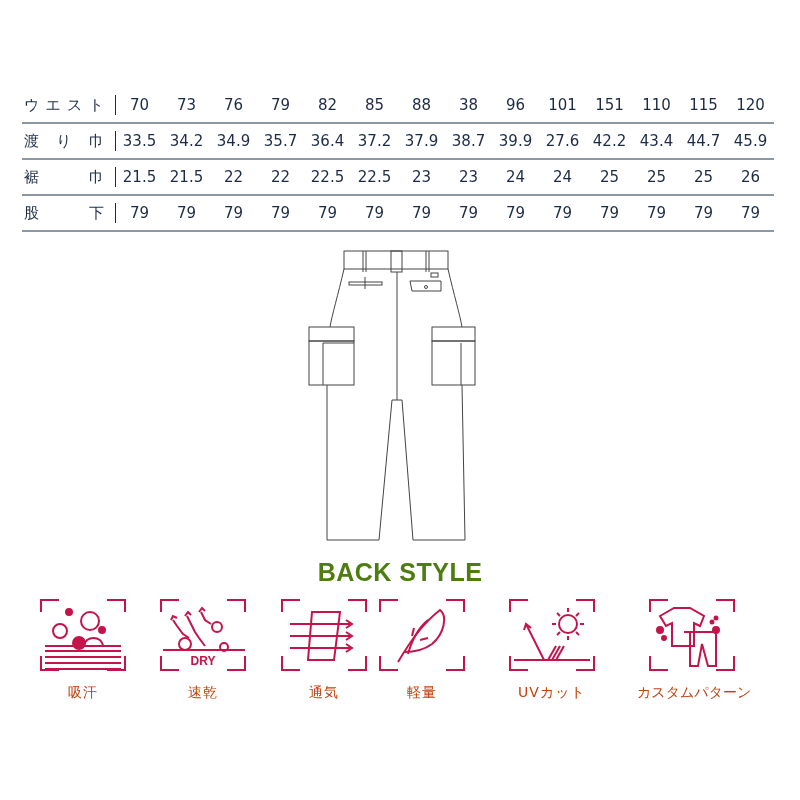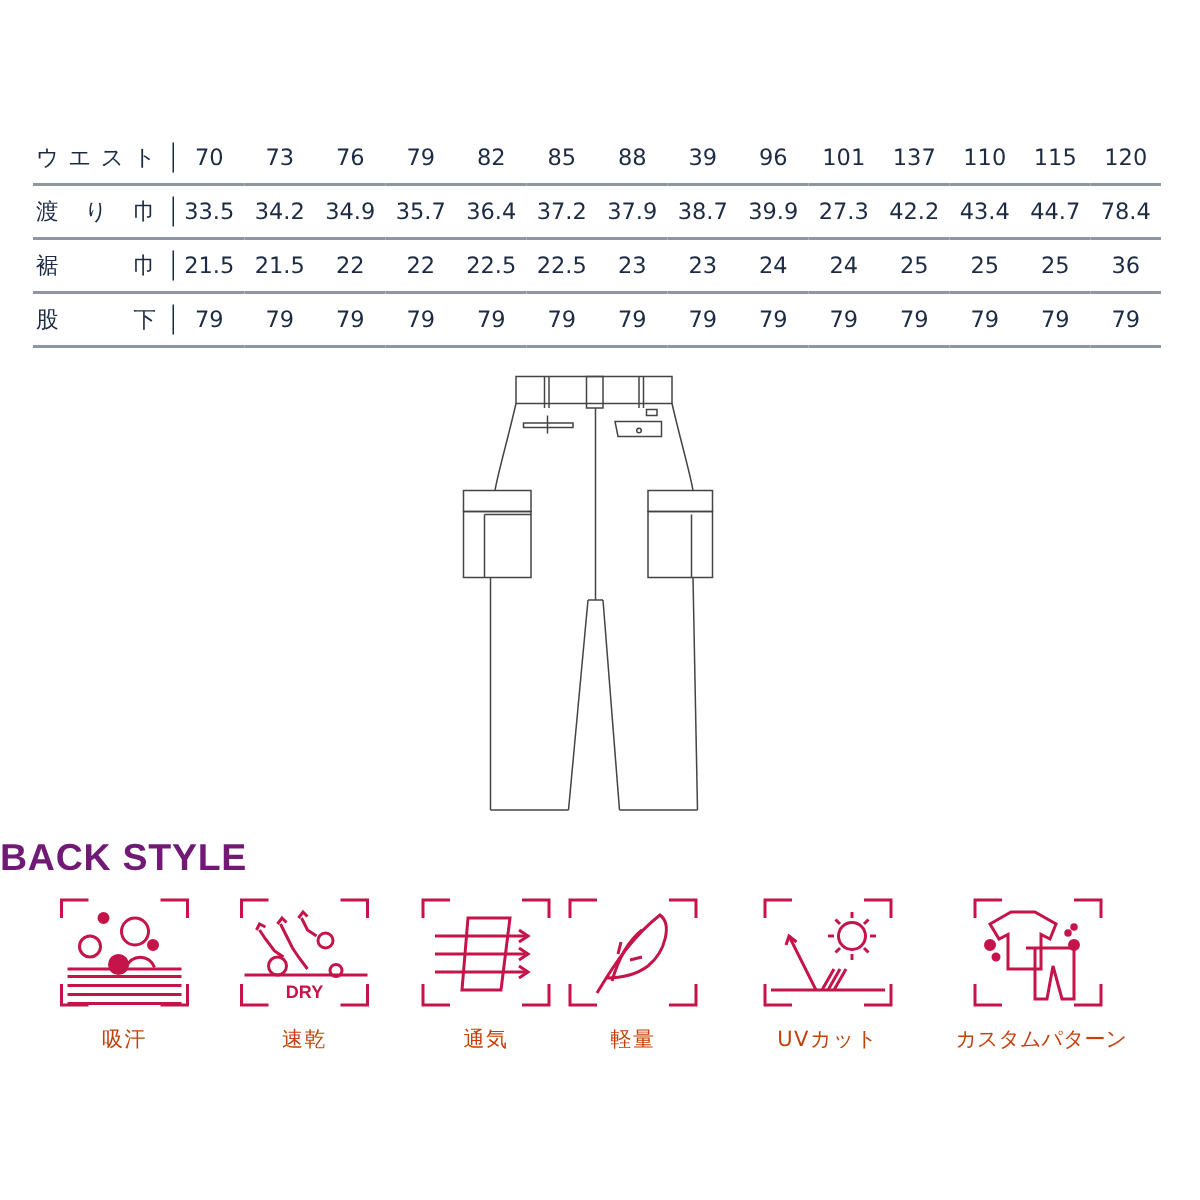--- a/index.html
+++ b/index.html
@@ -6,22 +6,22 @@
     body { width: 800px; height: 800px; position: relative; overflow: hidden;
            font-family: "DejaVu Sans", "Liberation Sans", sans-serif; color: #1c2a44; }
     .size-table { position: absolute; left: 22px; top: 88px; width: 752px; border-collapse: collapse; }
     .size-table td { height: 34px; padding: 0; font-size: 15px; text-align: center; color: #1c2a44; }
     .size-table tr { border-bottom: 2px solid #8e96a3; }
     .size-table td.lbl { width: 92px; text-align: left; letter-spacing: 0; position: relative; padding-left: 2px; }
     .size-table td.lbl::after { content: ""; position: absolute; right: 0; top: 7px; height: 20px; width: 1.5px; background: #1c2a44; }
     .lbl .jp { display: flex; justify-content: space-between; width: 80px; font-size: 15px; }
     .size-table td.v { width: 47px; margin-left: 28px; }
     .drawing { position: absolute; left: 300px; top: 235px; width: 200px; height: 330px; }
-    .style-title { position: absolute; left: 0; width: 800px; top: 558px; 
-                   font-family: "Liberation Sans", sans-serif; font-weight: bold; font-size: 25px; color: #701a75; letter-spacing: 0.5px; }
+    .style-title { position: absolute; left: 0; width: 800px; top: 558px; text-align: center;
+                   font-family: "Liberation Sans", sans-serif; font-weight: bold; font-size: 25px; color: #4d7c0f; letter-spacing: 0.5px; }
     .features { position: absolute; left: 0; top: 594px; width: 800px; }
     .feat { position: absolute; width: 100px; text-align: center; }
     .feat svg { display: block; margin: 0 auto; }
     .feat .cap { margin-top: 8px; font-size: 14px; color: #c2410c; letter-spacing: 1px; white-space: nowrap; }
   </style>
 </head>
 <body>
 
 <table class="size-table">
   <tbody>
@@ -34,24 +34,24 @@
       <span>ト</span>
     </div>
         </td>
     <td class="v">70</td>
     <td class="v">73</td>
     <td class="v">76</td>
     <td class="v">79</td>
     <td class="v">82</td>
     <td class="v">85</td>
     <td class="v">88</td>
-    <td class="v">39</td>
+    <td class="v">38</td>
     <td class="v">96</td>
     <td class="v">101</td>
-    <td class="v">137</td>
+    <td class="v">151</td>
     <td class="v">110</td>
     <td class="v">115</td>
     <td class="v">120</td>
   </tr>
   <tr>
     <td class="lbl">
           <div class="jp">
       <span>渡</span>
       <span>り</span>
       <span>巾</span>
@@ -59,25 +59,25 @@
         </td>
     <td class="v">33.5</td>
     <td class="v">34.2</td>
     <td class="v">34.9</td>
     <td class="v">35.7</td>
     <td class="v">36.4</td>
     <td class="v">37.2</td>
     <td class="v">37.9</td>
     <td class="v">38.7</td>
     <td class="v">39.9</td>
-    <td class="v">27.3</td>
+    <td class="v">27.6</td>
     <td class="v">42.2</td>
     <td class="v">43.4</td>
     <td class="v">44.7</td>
-    <td class="v">78.4</td>
+    <td class="v">45.9</td>
   </tr>
   <tr>
     <td class="lbl">
           <div class="jp">
       <span>裾</span>
       <span>巾</span>
     </div>
         </td>
     <td class="v">21.5</td>
     <td class="v">21.5</td>
@@ -85,21 +85,21 @@
     <td class="v">22</td>
     <td class="v">22.5</td>
     <td class="v">22.5</td>
     <td class="v">23</td>
     <td class="v">23</td>
     <td class="v">24</td>
     <td class="v">24</td>
     <td class="v">25</td>
     <td class="v">25</td>
     <td class="v">25</td>
-    <td class="v">36</td>
+    <td class="v">26</td>
   </tr>
   <tr>
     <td class="lbl">
           <div class="jp">
       <span>股</span>
       <span>下</span>
     </div>
         </td>
     <td class="v">79</td>
     <td class="v">79</td>

